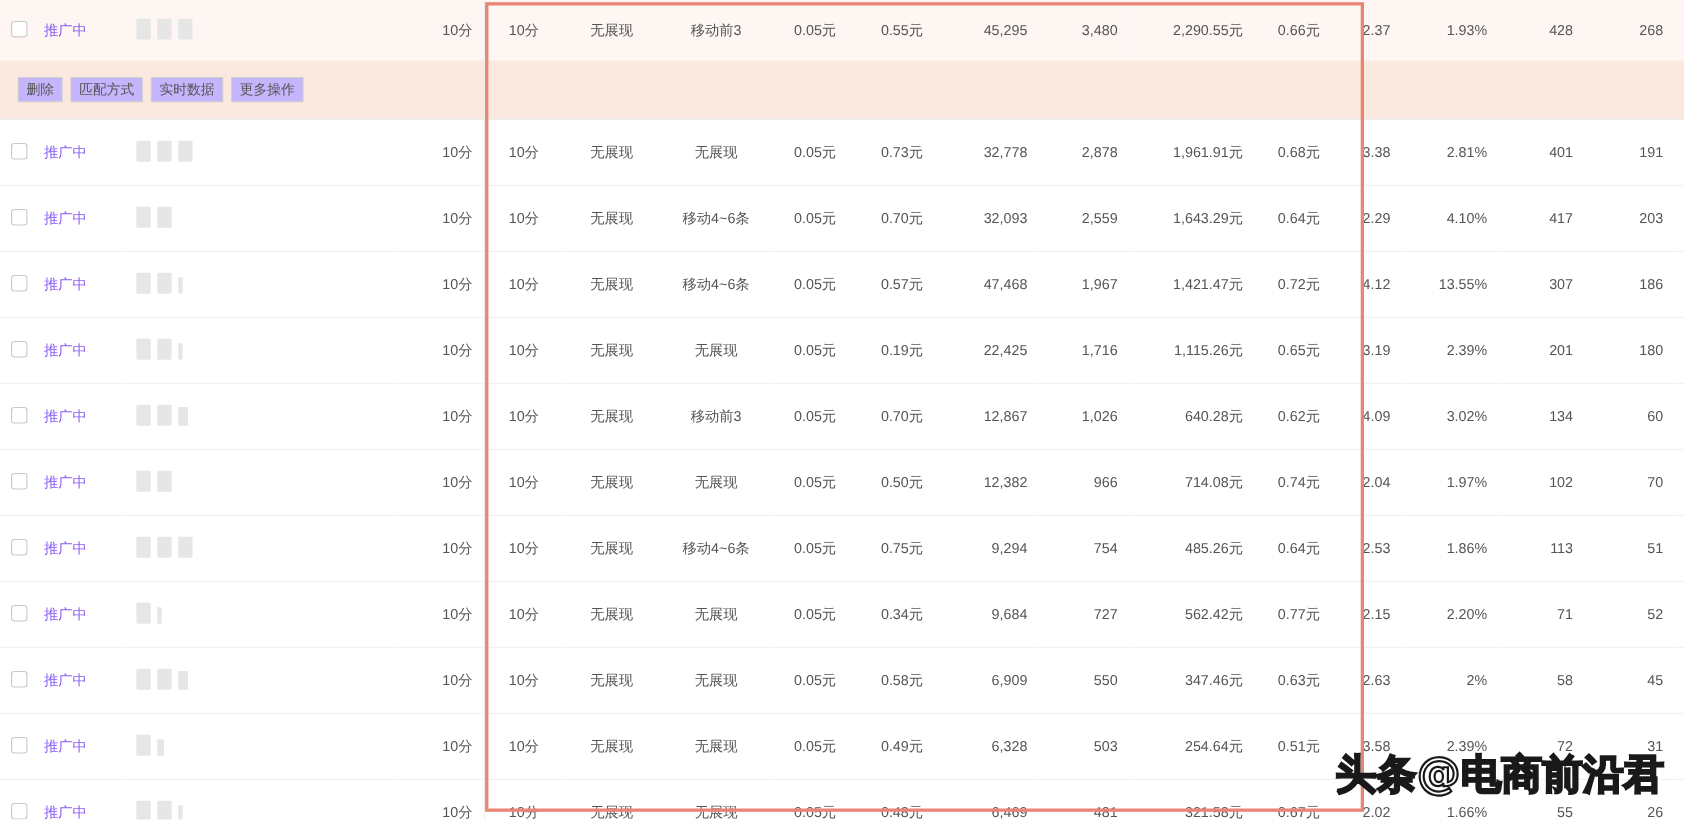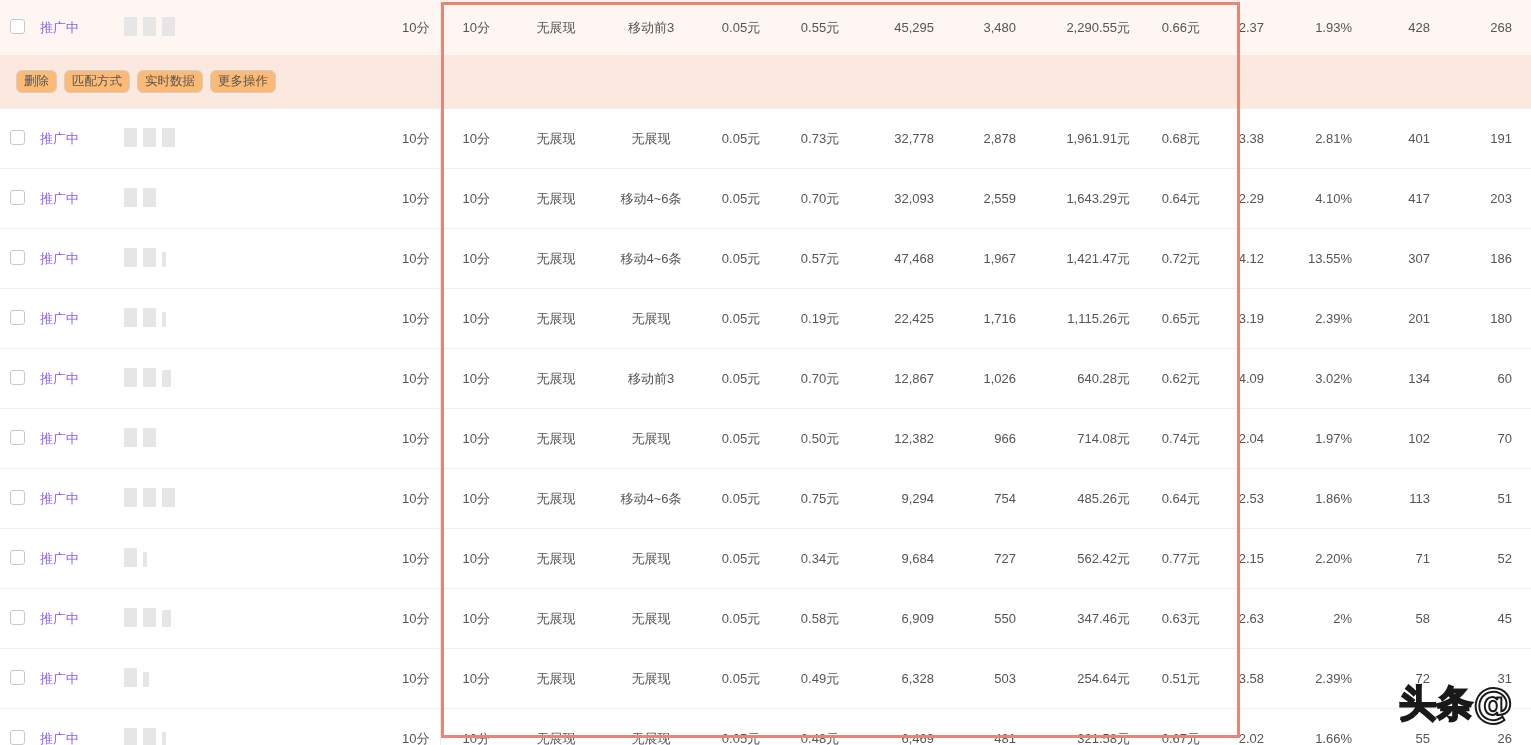--- a/index.html
+++ b/index.html
@@ -87,22 +87,22 @@
 
   
   .btn-row {
     display: flex;
     gap: 7px;
     padding-left: 16px;
     align-items: center;
   }
   .btn {
     border: 1px solid #cfcfcf;
-    border-radius: 6px;
-    background: #fdba74;
+    border-radius: 1px;
+    background: #c4b5fd;
     color: #555555;
     font-size: 12.5px;
     padding: 4px 7px 5px 7px;
     line-height: 1;
     font-family: "Liberation Sans", "DejaVu Sans", sans-serif;
     cursor: pointer;
     white-space: nowrap;
   }
 
   
@@ -896,13 +896,14 @@
         </tr>
       </tbody>
   </table>
 </div>
 
 <div class="annot-box"></div>
 
 <div class="watermark">
   <span>头条</span>
   <span class="wm-at">@</span>
+  <span>电商前沿君</span>
 </div>
 
 </body></html>

